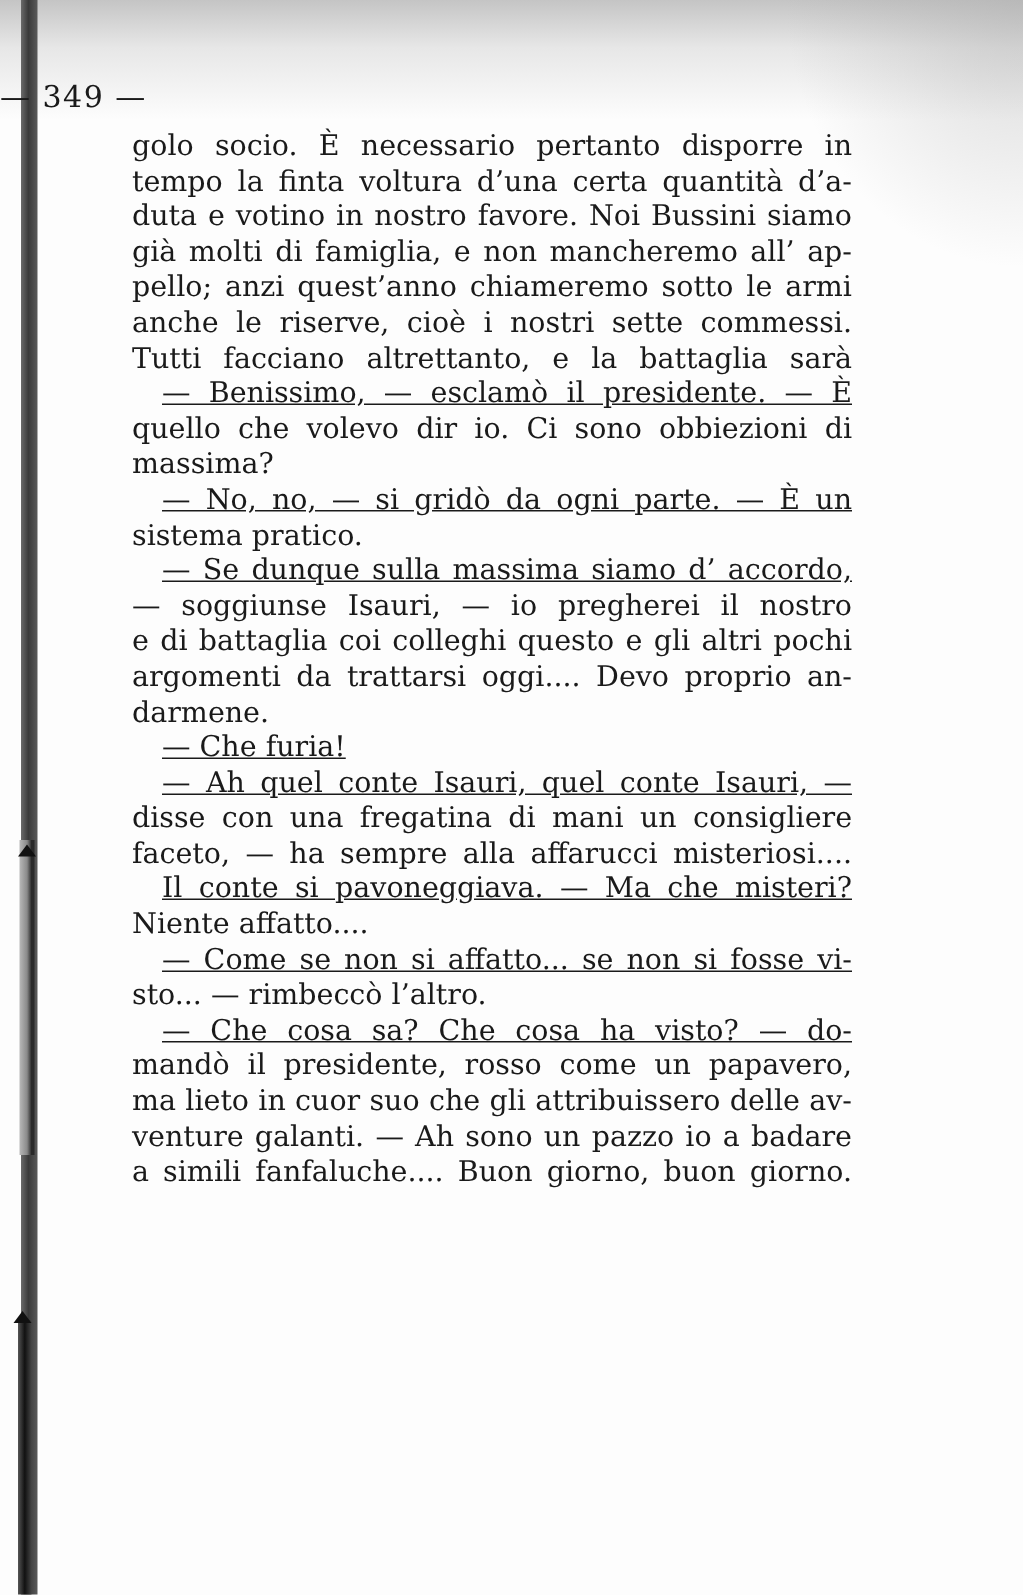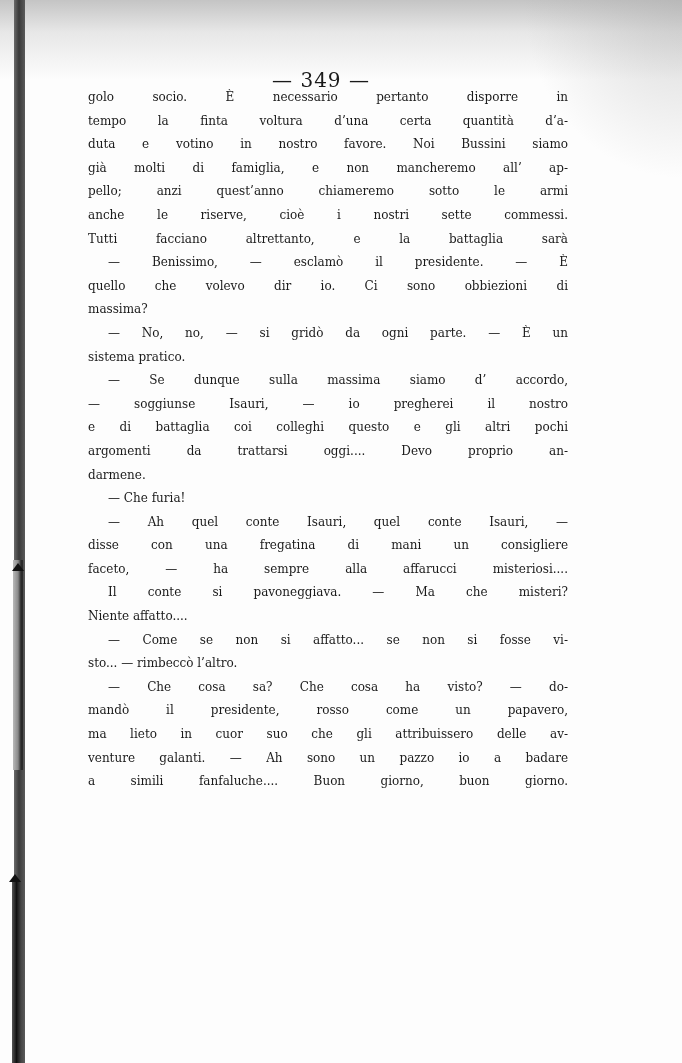--- a/index.html
+++ b/index.html
@@ -52,46 +52,47 @@
     .binding-mark.m2 { left: 9px; top: 874px; }
     .binding-bottom {
       position: absolute;
       left: 12px; top: 880px;
       width: 9px; height: 183px;
       background: linear-gradient(to right, #555, #111 50%, #444);
     }
     .page-number {
       position: absolute;
       left: 0; width: 682px;
-      top: 68px;
-      text-align: center;
+      top: 52px;
+      text-align: left;
       font-size: 20px;
       letter-spacing: 1px;
       padding-right: 40px;
       box-sizing: border-box;
     }
     .text-block {
       position: absolute;
       left: 88px;
       top: 86px;
       width: 480px;
     }
     .line {
       height: 23.6px;
       line-height: 23.6px;
-      font-size: 12px;
+      font-size: 19px;
       white-space: nowrap;
       text-align: justify;
       text-align-last: justify;
     }
     .line.last {
       text-align-last: left;
     }
     .line.indent {
       padding-left: 20px;
+      text-decoration: underline;
     }
   </style>
 </head>
 <body>
 
 <div class="top-shade"></div>
 <div class="top-shade-right"></div>
 <div class="binding"></div>
 <div class="binding-light"></div>
 <div class="binding-bottom"></div>

